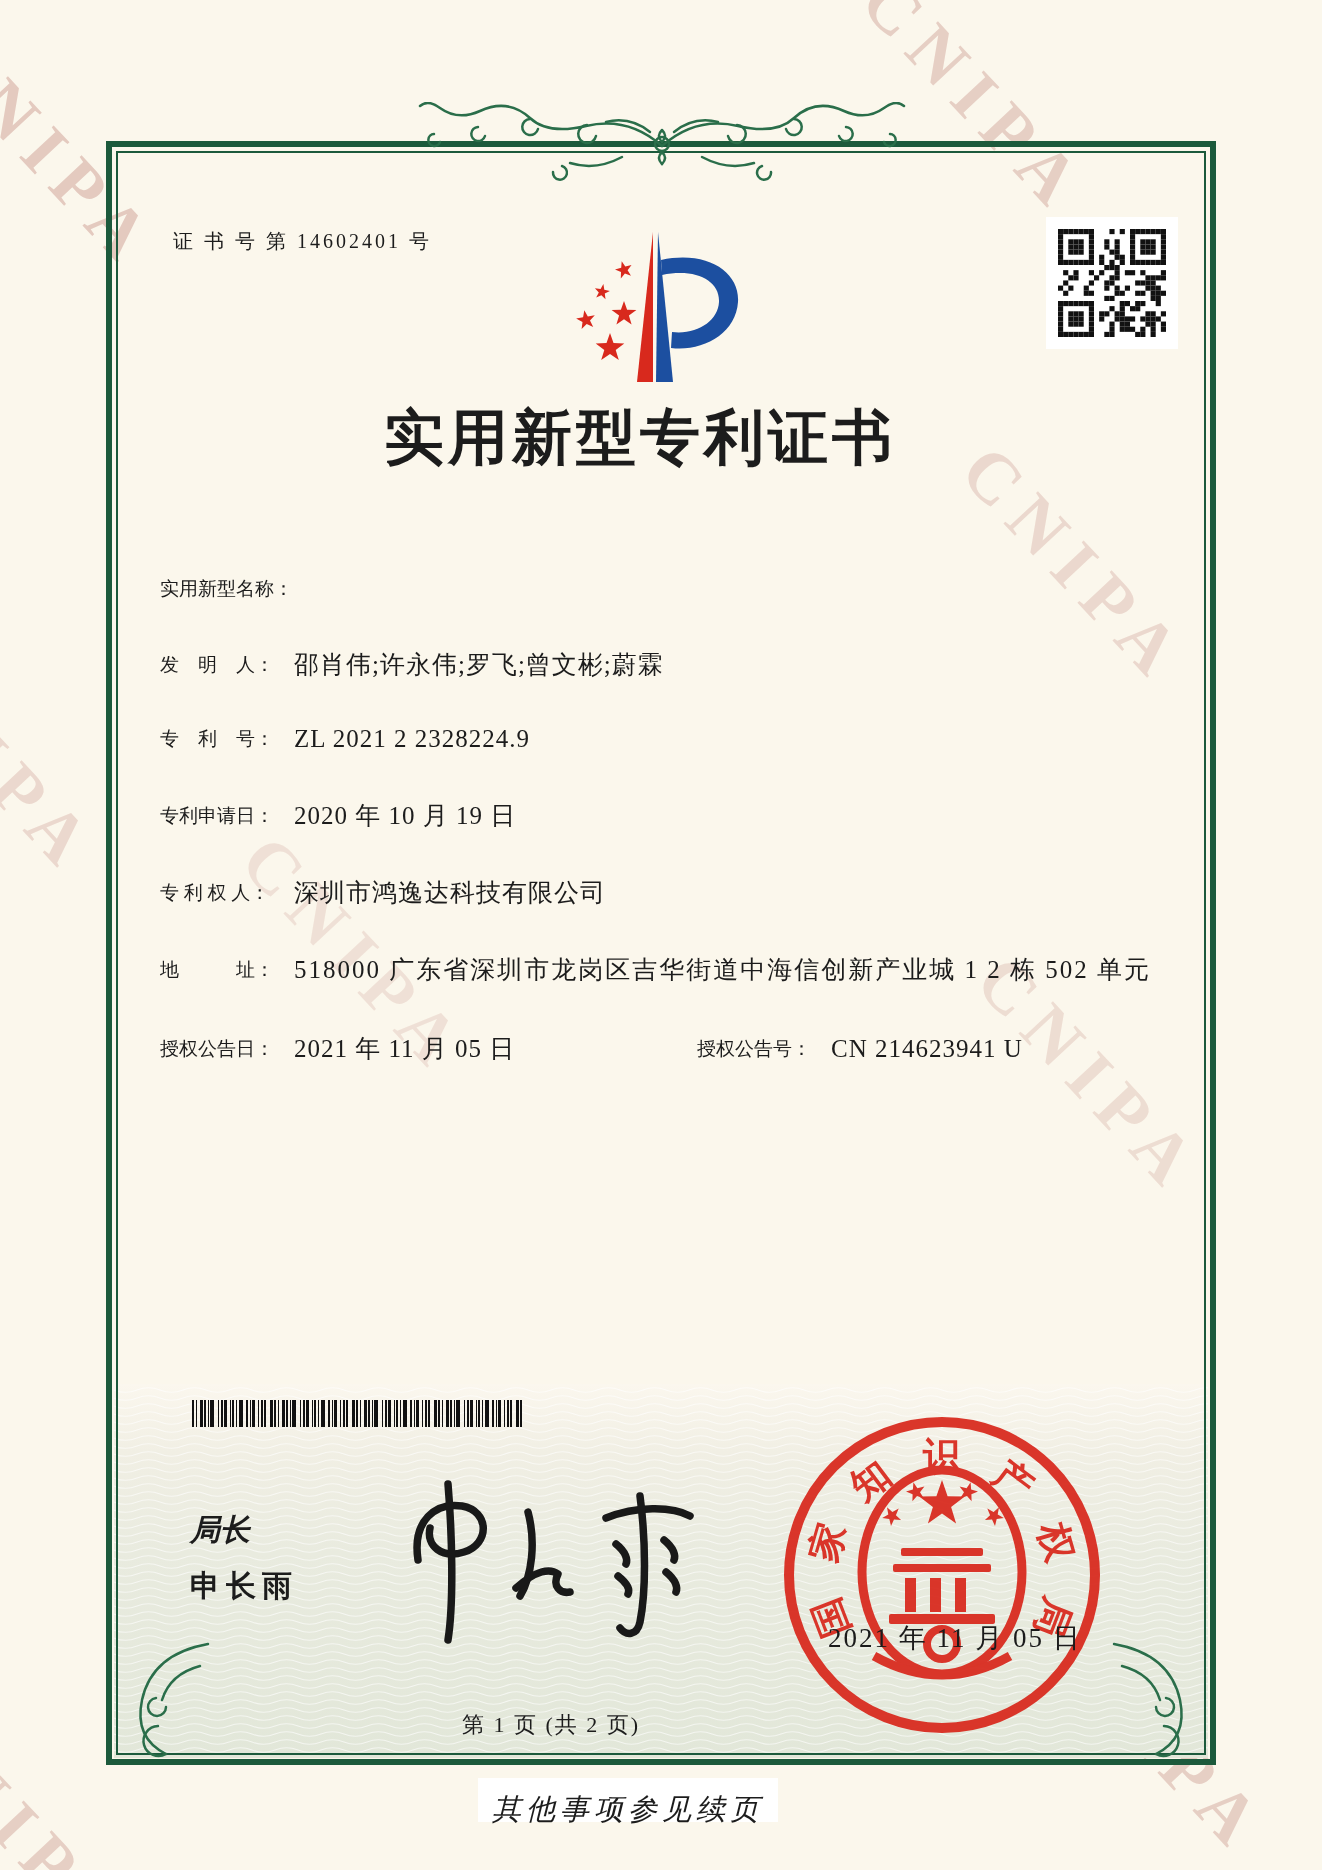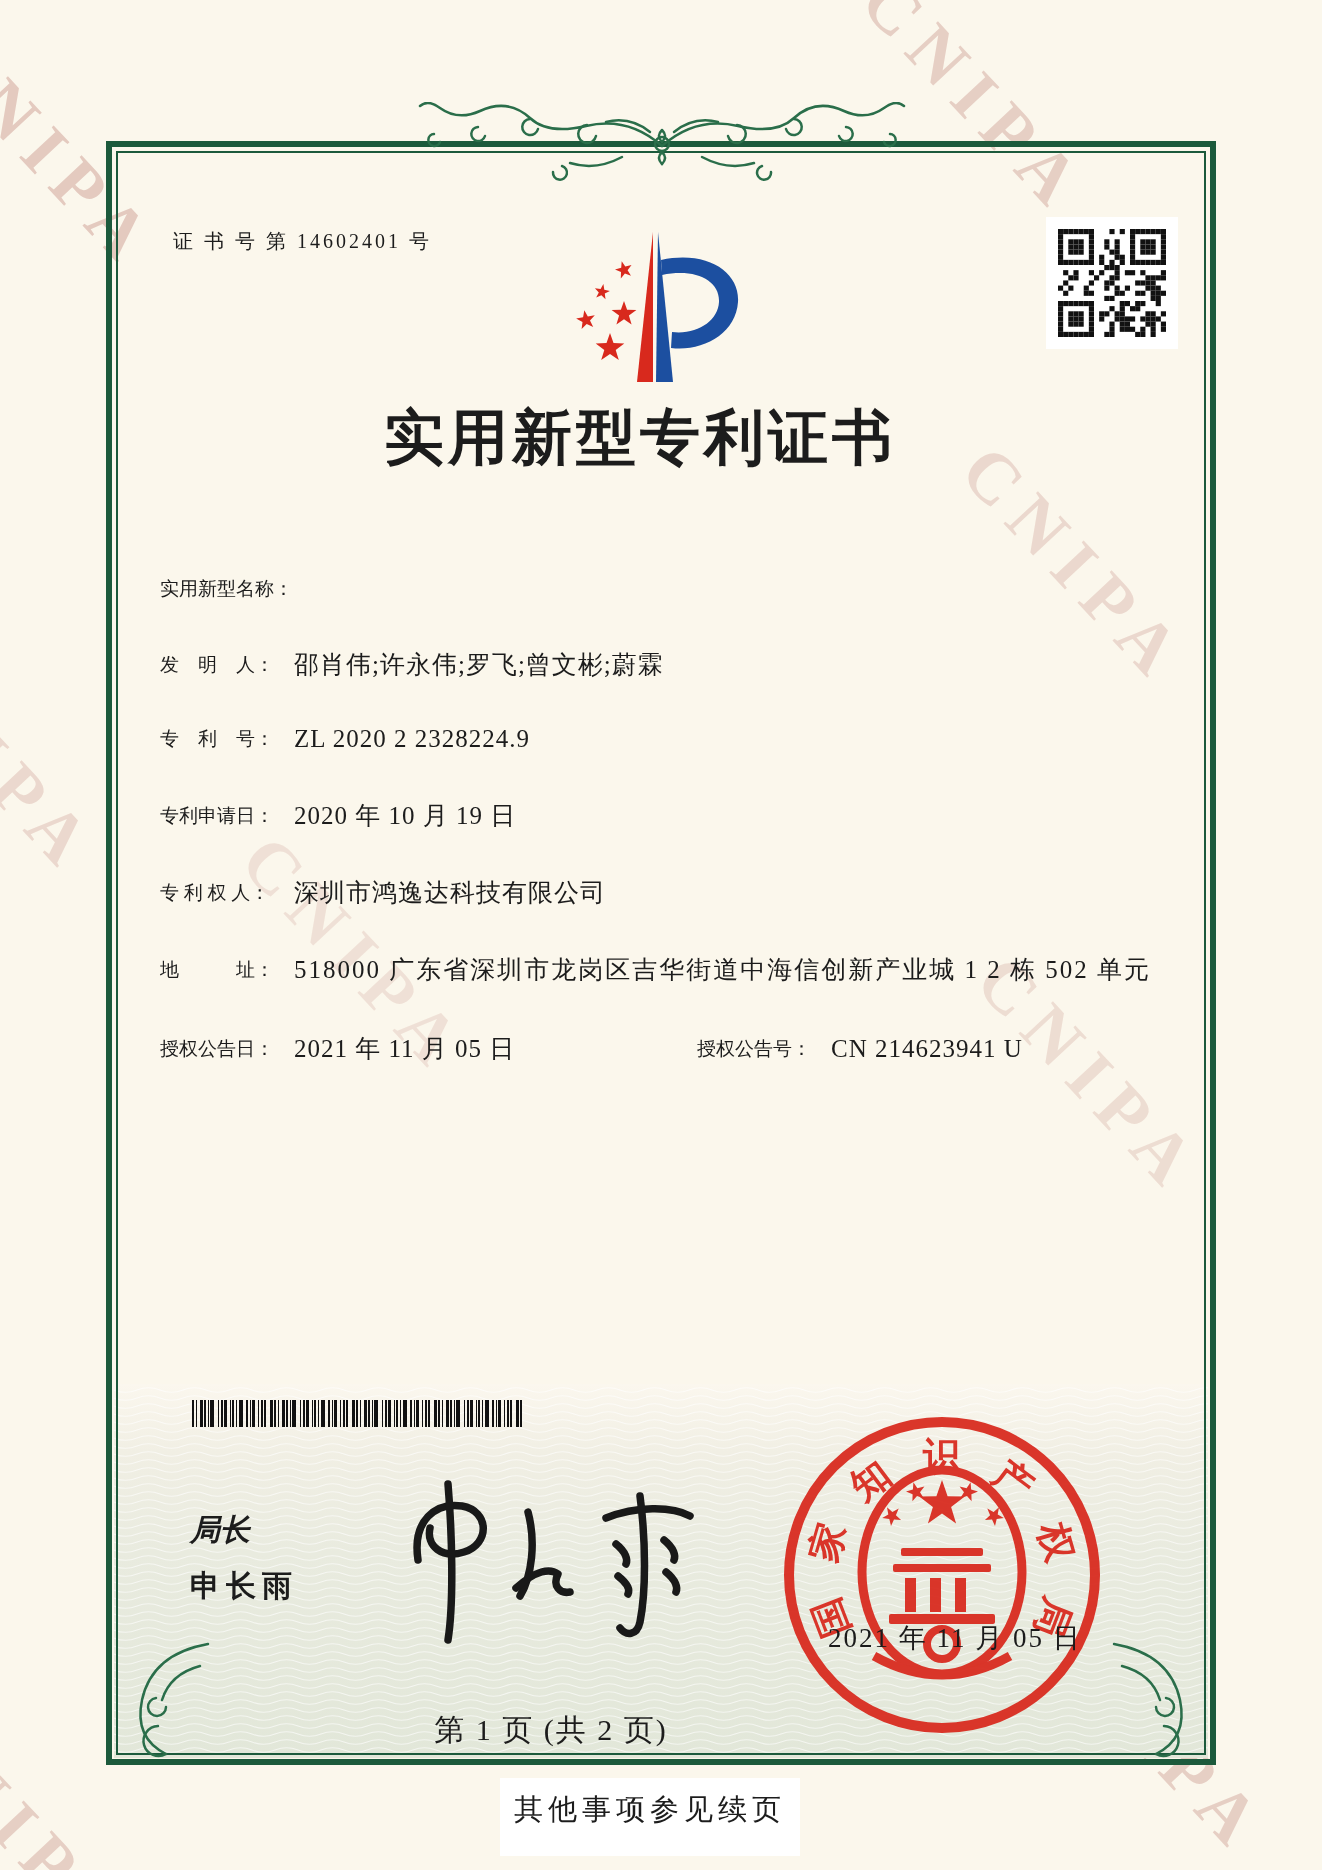--- a/index.html
+++ b/index.html
@@ -50,24 +50,24 @@
   }
   .body-text p{margin:0; text-indent:2em;}
   .barcode{position:absolute; left:192px; top:1400px; z-index:6;}
   .director{position:absolute; left:190px; z-index:6; font-family:"Liberation Sans","DejaVu Sans",sans-serif; font-weight:bold; font-size:30px;}
   .director.t1{top:1510px;font-style:italic;}
   .director.t2{top:1566px; letter-spacing:6px;}
   .signature{position:absolute; left:378px; top:1472px; z-index:6;}
   .seal{position:absolute; left:779px; top:1412px; z-index:7; mix-blend-mode:multiply; opacity:.94;}
   .seal text{fill:#d8291d; font-size:38px; font-weight:bold; text-anchor:middle; dominant-baseline:central; font-family:"Liberation Serif","DejaVu Serif",serif;}
   .seal-date{position:absolute; left:828px; top:1620px; z-index:8; font-size:27px; letter-spacing:2px; color:#1b1b1b; white-space:nowrap;}
-  .page-footer{position:absolute; left:106px; width:890px; top:1710px; text-align:center; font-size:30px; letter-spacing:2px; z-index:6;}
+  .page-footer{position:absolute; left:106px; width:890px; top:1710px; text-align:center; font-size:22px; letter-spacing:2px; z-index:6;}
   .cont-note{
-    position:absolute; left:500px; top:1778px; width:300px; height:78px; z-index:6;
-    background:#ffffff; text-align:center; line-height:62px; font-size:29px; letter-spacing:5px;
+    position:absolute; left:478px; top:1778px; width:300px; height:44px; z-index:6;
+    background:#ffffff; text-align:center; line-height:62px; font-size:29px; letter-spacing:5px;font-style:italic;
   }
   .green{stroke:#2a6e4a; fill:none; stroke-width:2.5; stroke-linecap:round;}
 </style>
 </head>
 <body>
 
 <div class="page">
 
   <span class="wm" style="left:-25px;top:15px;opacity:.45">CNIPA</span>
   <span class="wm" style="left:905px;top:-40px;opacity:.4">CNIPA</span>
@@ -401,21 +401,21 @@
 
     <div class="row" style="top:570px">
       <span class="lbl">实用新型名称：</span>
     </div>
     <div class="row" style="top:646px">
       <span class="lbl">发　明　人：</span>
       <span class="val">邵肖伟;许永伟;罗飞;曾文彬;蔚霖</span>
     </div>
     <div class="row" style="top:720px">
       <span class="lbl">专　利　号：</span>
-      <span class="val">ZL 2020 2 2328224.9</span>
+      <span class="val">ZL 2021 2 2328224.9</span>
     </div>
     <div class="row" style="top:797px">
       <span class="lbl">专利申请日：</span>
       <span class="val">2020 年 10 月 19 日</span>
     </div>
     <div class="row" style="top:874px">
       <span class="lbl">专 利 权 人：</span>
       <span class="val">深圳市鸿逸达科技有限公司</span>
     </div>
     <div class="row" style="top:951px">

